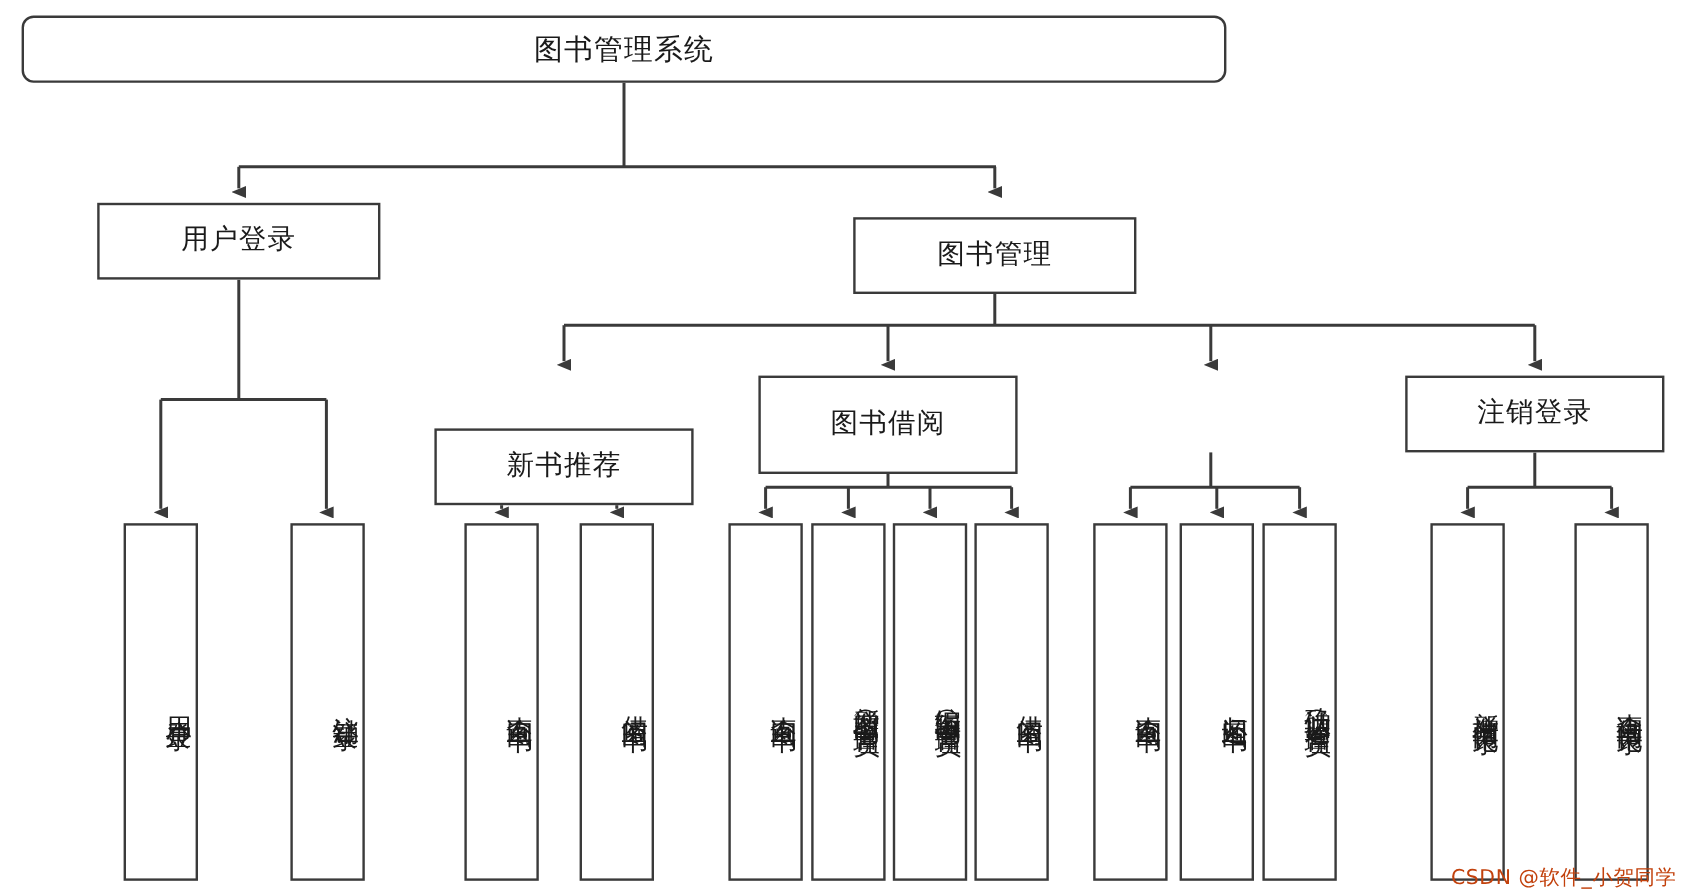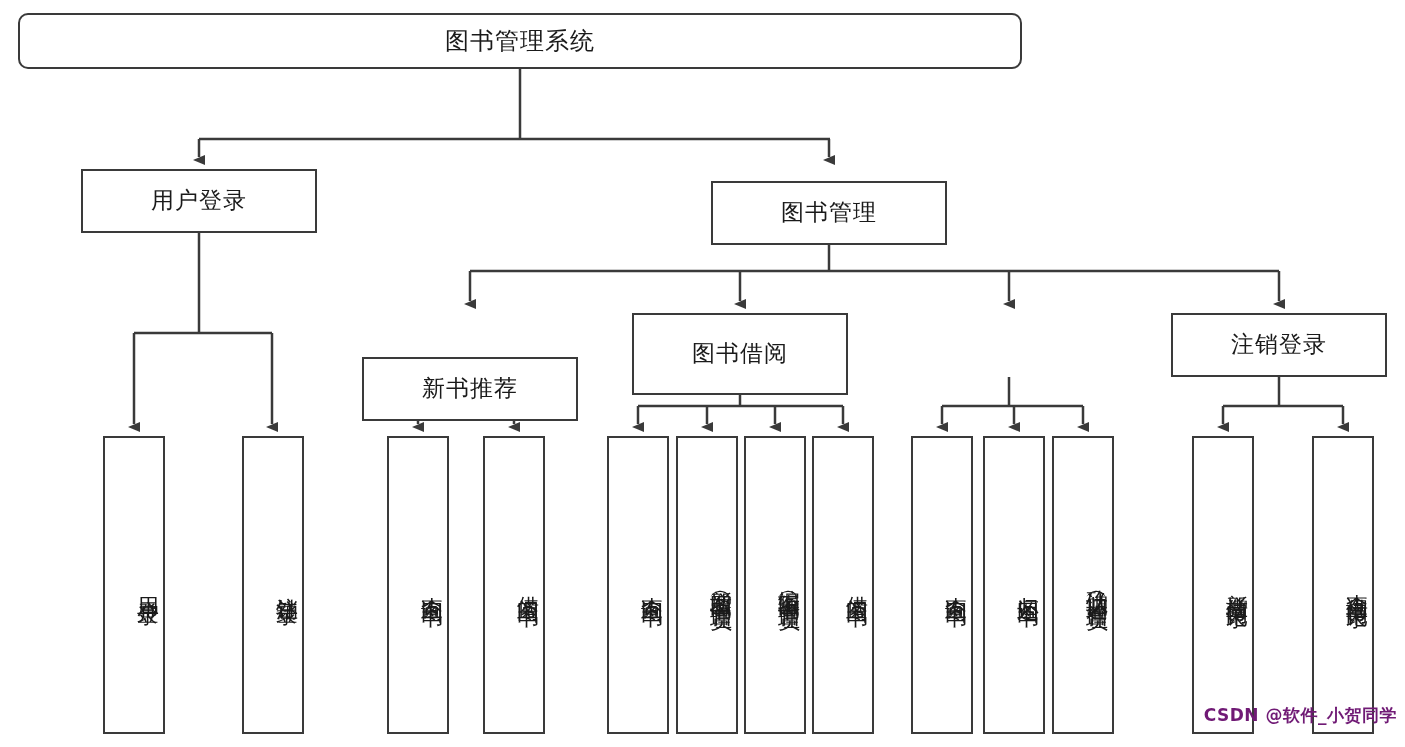--- a/index.html
+++ b/index.html
@@ -55,26 +55,25 @@
     display: block;
     white-space: pre-line;
   }
   #root-node {
     font-size: 24px;
     border-radius: 10px;
   }
   .watermark {
     position: absolute;
     right: 8px;
-    bottom: 20px;
+    bottom: 4px;
     font-size: 17px;
-    color: #701a75;
+    color: #c2410c;
     letter-spacing: 0.5px;
     white-space: nowrap;
-    font-weight: bold;
   }
 </style>
 </head>
 <body>
 
 <div id="canvas">
 
   <svg id="wires" viewBox="0 0 1405 747" xmlns="http://www.w3.org/2000/svg">
     <defs>
       <marker id="arrow" markerWidth="10" markerHeight="12" refX="2" refY="6" orient="auto" markerUnits="userSpaceOnUse">

